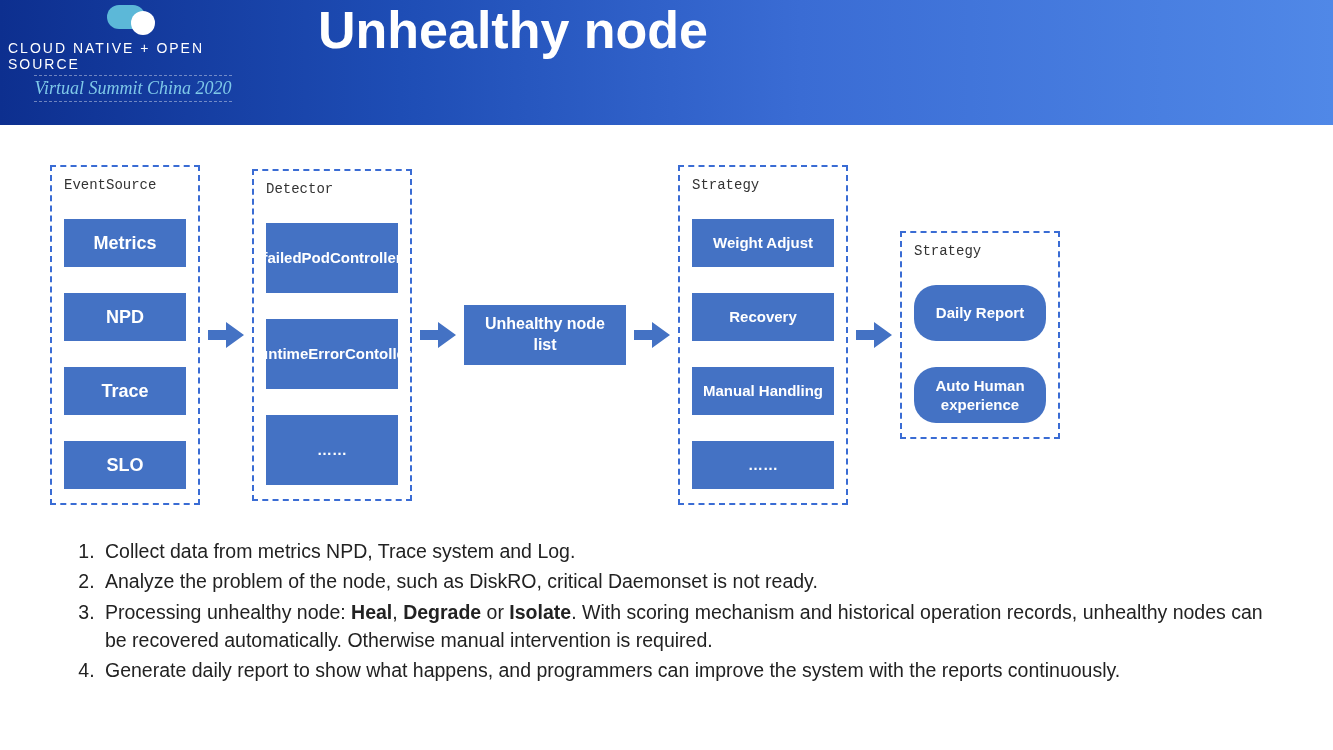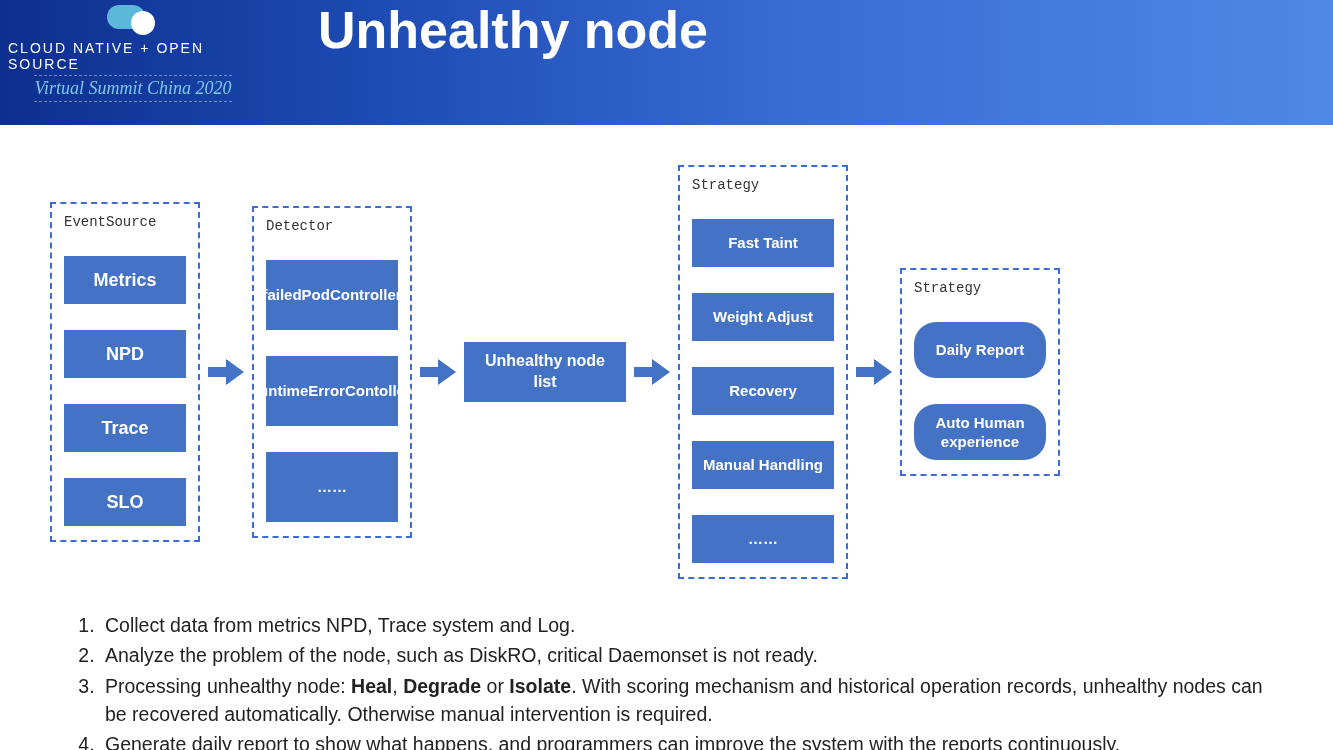--- a/index.html
+++ b/index.html
@@ -173,21 +173,20 @@
   <div class="box center-box">Unhealthy node list</div>
 
   <div class="arrow">
     <svg viewBox="0 0 36 30">
         <path fill="#4472c4" d="M0 10 H18 V2 L36 15 L18 28 V20 H0 Z"></path>
       </svg>
   </div>
 
   <div class="group g-strategy">
     <div class="group-title">Strategy</div>
-    <div class="box">Fast Taint</div>
     <div class="box">Weight Adjust</div>
     <div class="box">Recovery</div>
     <div class="box">Manual Handling</div>
     <div class="box">……</div>
   </div>
 
   <div class="arrow">
     <svg viewBox="0 0 36 30">
         <path fill="#4472c4" d="M0 10 H18 V2 L36 15 L18 28 V20 H0 Z"></path>
       </svg>

